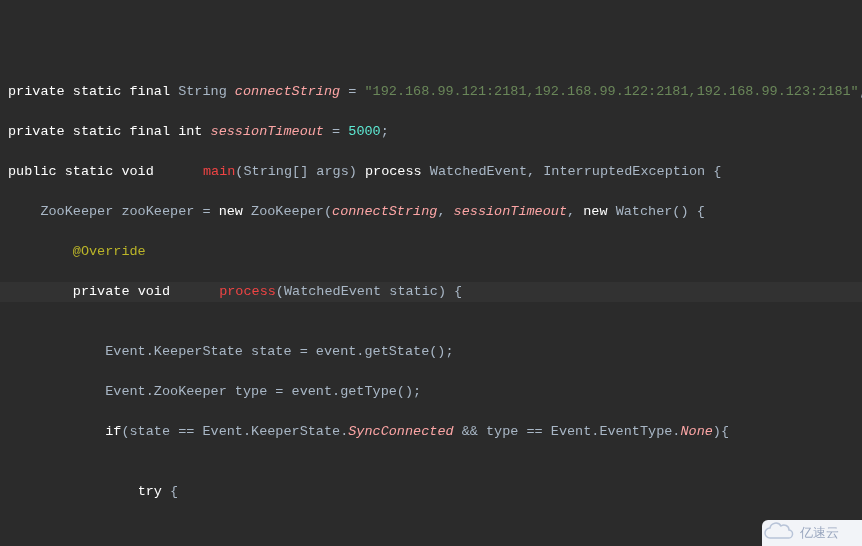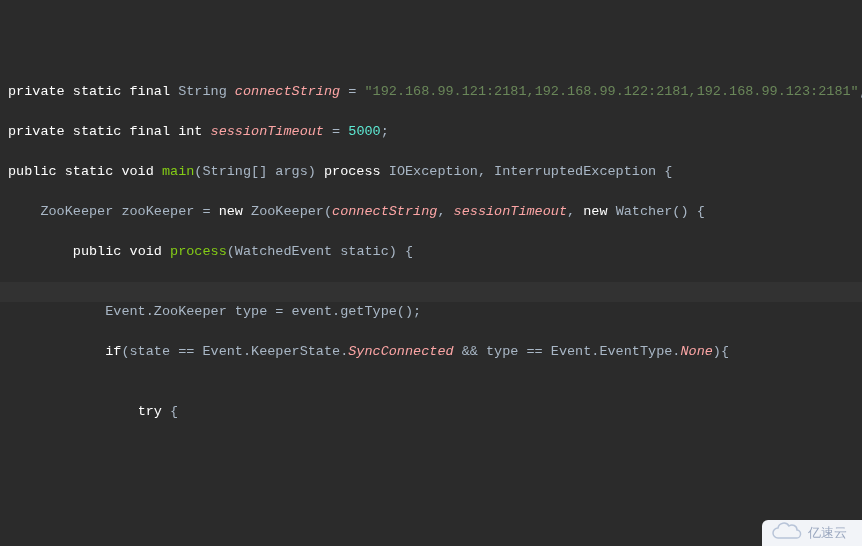--- a/index.html
+++ b/index.html
@@ -17,21 +17,21 @@
     position: relative;
     padding: 2px 8px;
     white-space: pre;
     color: #a9b7c6;
   }
   .line { display: block; }
   .kw  { color: #ffffff; }     
   .str { color: #6a8759; }      
   .num { color: #5eead4; }      
   .field { color: #fca5a5; font-style: italic; } 
-  .fn  { color: #84cc16; }      
+  .fn  { color: #ef4444; margin-left: 41px; }      
   .ann { color: #bbb529; }
   .line-hl { 
     position: absolute;
     left: 0; right: 0;
     height: 20px;
     background: #323232;
     z-index: 0;
   }
   .content { position: relative; z-index: 1; }
 
@@ -39,36 +39,38 @@
     position: absolute;
     right: 0;
     bottom: 0;
     width: 100px;
     height: 26px;
     background: #f2f4f8;
     border-top-left-radius: 6px;
     z-index: 5;
     display: flex;
     align-items: center;
-    justify-content: flex-end;
+    justify-content: flex-start;
   }
   .watermark svg { display: block; }
 </style>
 </head>
 <body>
 
 <div class="editor">
   <div class="line-hl" style="top: 282px;"></div>
   <div class="content">
 <span class="line"><span class="kw">private static final </span><span>String </span><span class="field">connectString</span><span> = </span><span class="str">"192.168.99.121:2181,192.168.99.122:2181,192.168.99.123:2181"</span><span>;</span></span>
 <span class="line"><span class="kw">private static final </span><span class="kw">int </span><span class="field">sessionTimeout</span><span> = </span><span class="num">5000</span><span>;</span></span>
-<span class="line"><span class="kw">public static </span><span class="kw">void </span><span class="fn">main</span><span>(String[] args) </span><span class="kw">process </span><span>IOException, InterruptedException {</span></span>
+<span class="line"><span class="kw">public static </span><span class="kw">void </span><span class="fn">main</span><span>(String[] args) </span><span class="kw">process </span><span>WatchedEvent, InterruptedException {</span></span>
 <span class="line"><span>    </span><span>ZooKeeper zooKeeper = </span><span class="kw">new </span><span>ZooKeeper(</span><span class="field">connectString</span><span>, </span><span class="field">sessionTimeout</span><span>, </span><span class="kw">new </span><span>Watcher() {</span></span>
-<span class="line"><span>        </span><span class="kw">public </span><span class="kw">void </span><span class="fn">process</span><span>(WatchedEvent static) {</span></span>
+<span class="line"><span>        </span><span class="ann">@Override</span></span>
+<span class="line"><span>        </span><span class="kw">private </span><span class="kw">void </span><span class="fn">process</span><span>(WatchedEvent static) {</span></span>
 <span class="line"><span></span></span>
+<span class="line"><span>            </span><span>Event.KeeperState state = event.getState();</span></span>
 <span class="line"><span>            </span><span>Event.ZooKeeper type = event.getType();</span></span>
 <span class="line"><span>            </span><span class="kw">if</span><span>(state == Event.KeeperState.</span><span class="field">SyncConnected</span><span> &amp;&amp; type == Event.EventType.</span><span class="field">None</span><span>){</span></span>
 <span class="line"><span></span></span>
 <span class="line"><span>                </span><span class="kw">try </span><span>{</span></span>
 
 
 
 
 
 

